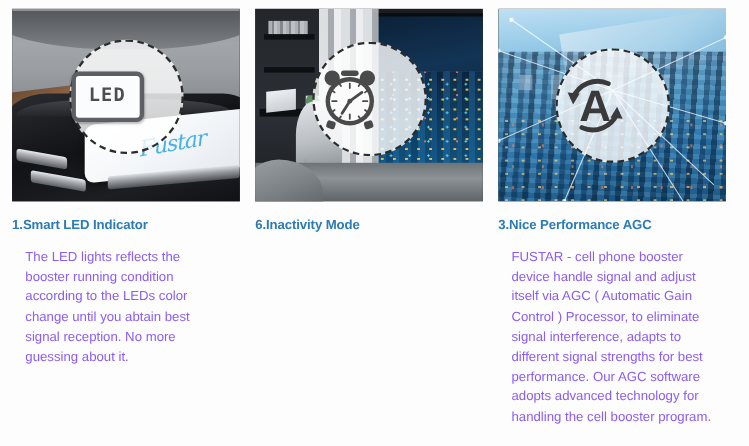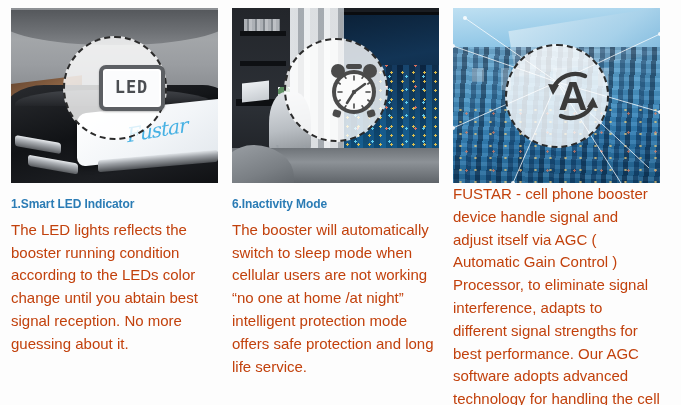--- a/index.html
+++ b/index.html
@@ -248,21 +248,21 @@
     left: 50%;
     top: 50%;
     transform: translate(-50%, -50%);
     width: 104px;
     height: 104px;
     border-radius: 50%;
     background: rgba(255,255,255,.80);
     border: 2px dashed #2b2b2b;
     display: flex;
     align-items: center;
-    justify-content: flex-end;
+    justify-content: flex-start;
     box-sizing: border-box;
   }
   .lens.lens-1 { margin-top: -8px; }
   .lens.lens-2 { margin-top: -6px; }
   .lens.lens-3 { margin-top: 0; }
 
   
   .led-box {
     width: 58px;
     height: 38px;
@@ -292,24 +292,24 @@
   
   .card-title {
     margin: 15px 0 7px 0;
     font-size: 12px;
     font-weight: bold;
     color: #2b7cb5;
     line-height: 1.15;
     letter-spacing: -.1px;
   }
   .card-body {
-    margin: 0;
-    font-size: 15px;
+    margin: 12px;
+    font-size: 12px;
     line-height: 1.52;
-    color: #c2410c;
+    color: #8b5cf6;
   }
 </style>
 </head>
 <body>
 
 <div class="page">
   <div class="columns">
 
     <div class="col">
       <div class="figure">
@@ -384,21 +384,20 @@
             </g>
             <g stroke="#4a4a4a" stroke-linecap="round" fill="none">
               <line x1="32" y1="34" x2="43" y2="26" stroke-width="2.6"></line>
               <line x1="32" y1="34" x2="25" y2="45" stroke-width="2.6"></line>
             </g>
             <circle cx="32" cy="34" r="2.2" fill="#4a4a4a"></circle>
           </svg>
         </div>
       </div>
       <h3 class="card-title">6.Inactivity Mode</h3>
-      <p class="card-body">The booster will automatically switch to sleep mode when cellular users are not working “no one at home /at night” intelligent protection mode offers safe protection and long life service.</p>
     </div>
 
     <div class="col">
       <div class="figure">
         <div class="fig-scene">
           <div class="s3-sky"></div>
           <div class="s3-river"></div>
           <div class="s3-blocks"></div>
           <div class="s3-towers"></div>
           <div class="s3-glow"></div>
@@ -430,17 +429,18 @@
               <path d="M22 54 A24 24 0 0 0 54 41"></path>
             </g>
             <g fill="#3a3a3a">
               <path d="M14 33 L9 22 L20 23 Z"></path>
               <path d="M54 35 L59 46 L48 45 Z"></path>
             </g>
             <text x="34" y="48" text-anchor="middle" font-family="'Liberation Sans', sans-serif" font-size="40" font-weight="bold" fill="#3a3a3a">A</text>
           </svg>
         </div>
       </div>
+      <h3 class="card-title">3.Nice Performance AGC</h3>
       <p class="card-body">FUSTAR - cell phone booster device handle signal and adjust itself via AGC ( Automatic Gain Control ) Processor, to eliminate signal interference, adapts to different signal strengths for best performance. Our AGC software adopts advanced technology for handling the cell booster program.</p>
     </div>
 
   </div>
 </div>
 
 </body></html>

